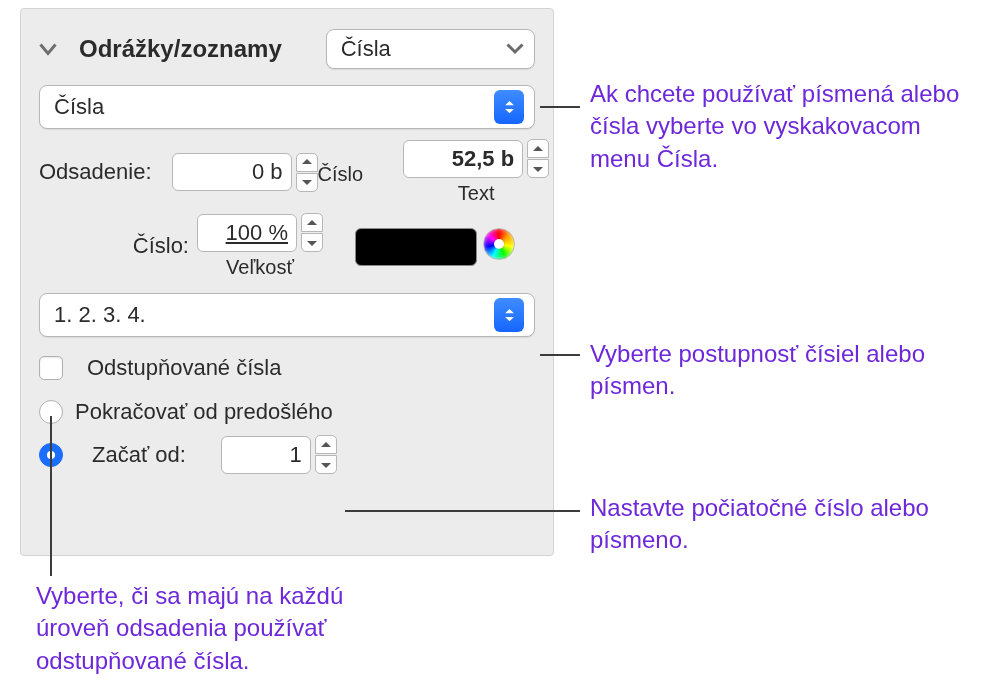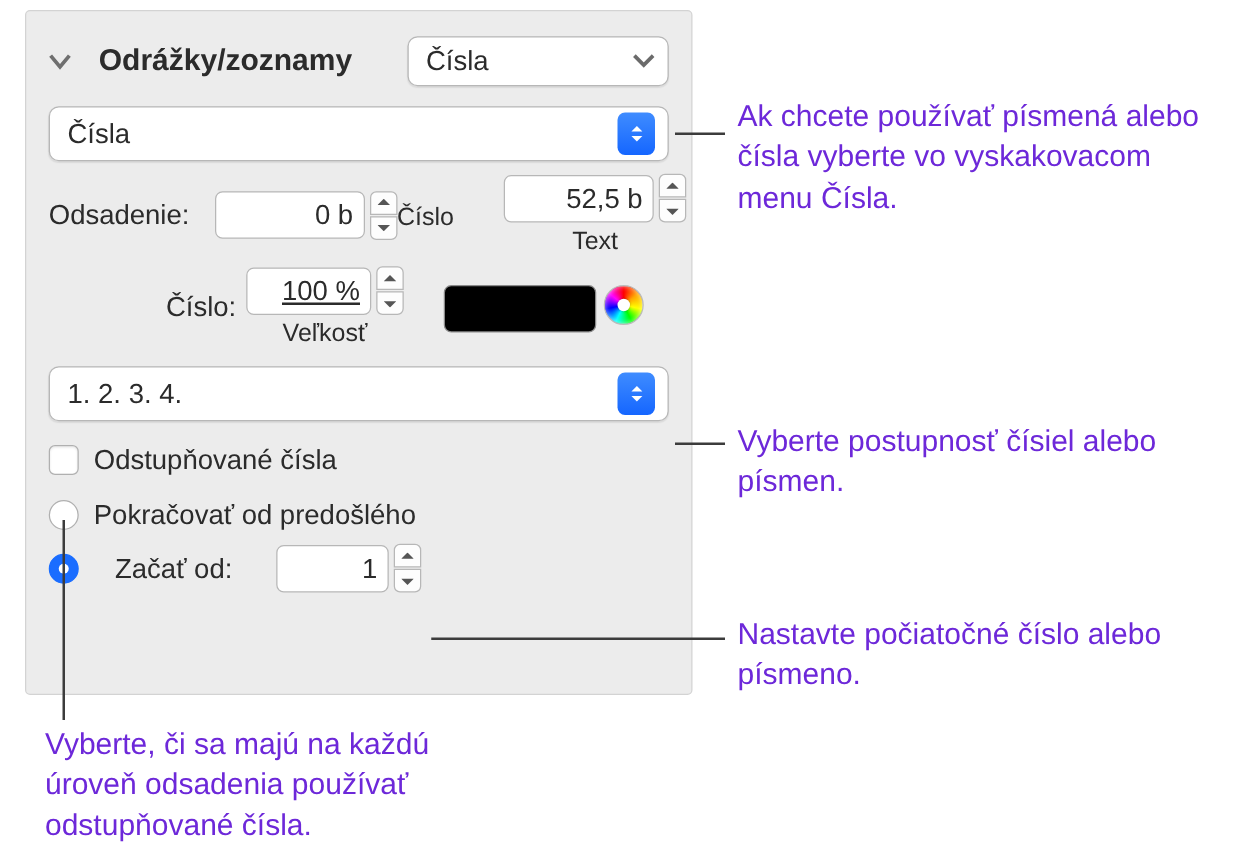--- a/index.html
+++ b/index.html
@@ -181,21 +181,21 @@
                 <svg viewBox="0 0 10 6">
                   <path d="M0 1 L5 6 L10 1" fill="#555"></path>
                 </svg>
               </div>
           </div>
         </div>
         <div class="sublabel">Číslo</div>
       </div>
       <div style="width:16px"></div>
       <div style="display:flex; flex-direction:column; align-items:center;">
-        <div style="display:flex; align-items:center;">
+        <div style="display:flex; align-items:center;font-weight:bold;">
           <div class="num-field" style="width:120px;">
             <span>52,5 b</span>
           </div>
           <div class="stepper">
             <div class="btn">
                 <svg viewBox="0 0 10 6">
                   <path d="M0 5 L5 0 L10 5" fill="#555"></path>
                 </svg>
               </div>
             <div class="btn">
@@ -243,21 +243,21 @@
       <span class="blue-arrows">
         <svg viewBox="0 0 12 8">
             <path d="M1 6 L6 1 L11 6" fill="#fff"></path>
           </svg>
         <svg viewBox="0 0 12 8">
             <path d="M1 1 L6 6 L11 1" fill="#fff"></path>
           </svg>
       </span>
     </div>
 
-    <div class="row" style="margin-top:18px; gap:12px;">
+    <div class="row" style="margin-top:18px; gap:24px;">
       <div class="checkbox"></div>
       <span>Odstupňované čísla</span>
     </div>
 
     <div class="row" style="margin-top:18px; gap:12px;">
       <div class="radio"></div>
       <span>Pokračovať od predošlého</span>
     </div>
 
     <div class="row" style="margin-top:10px; gap:29px;">

